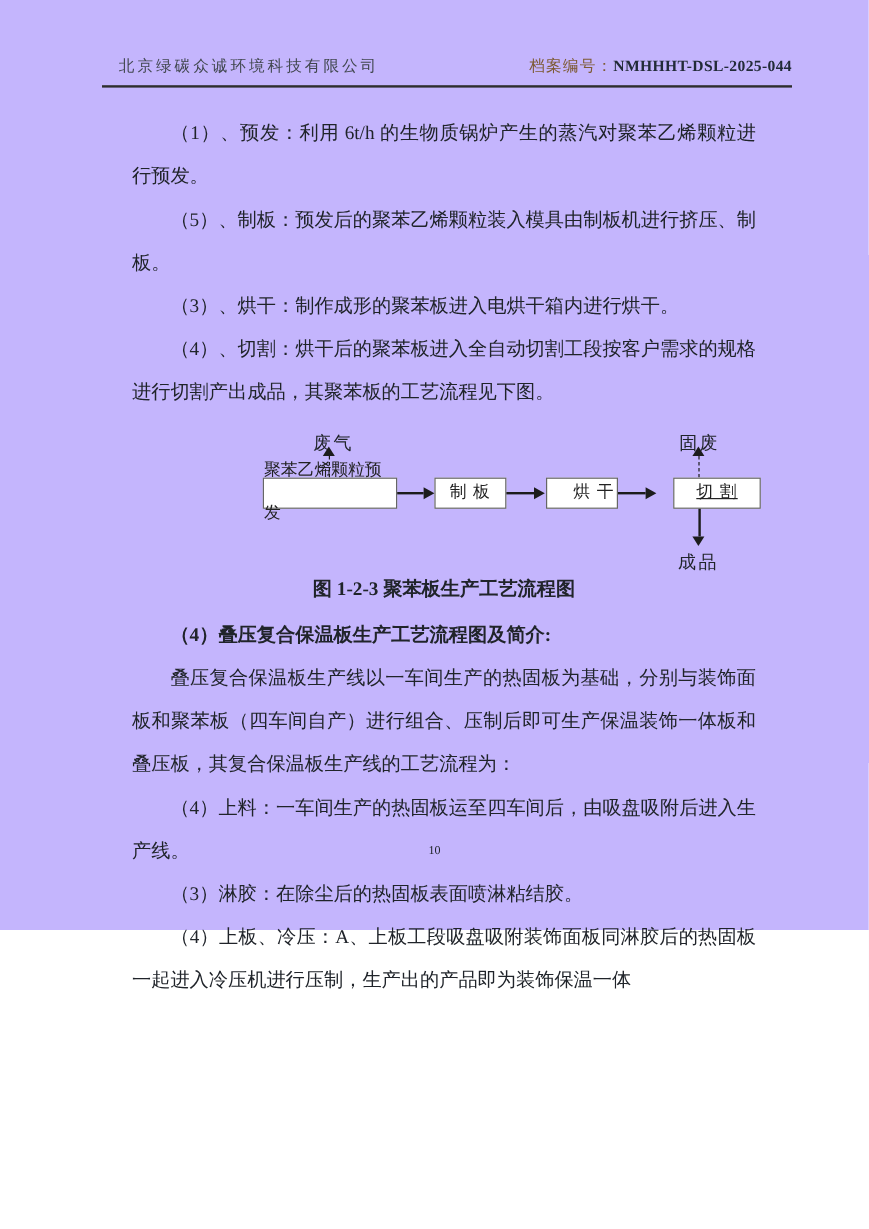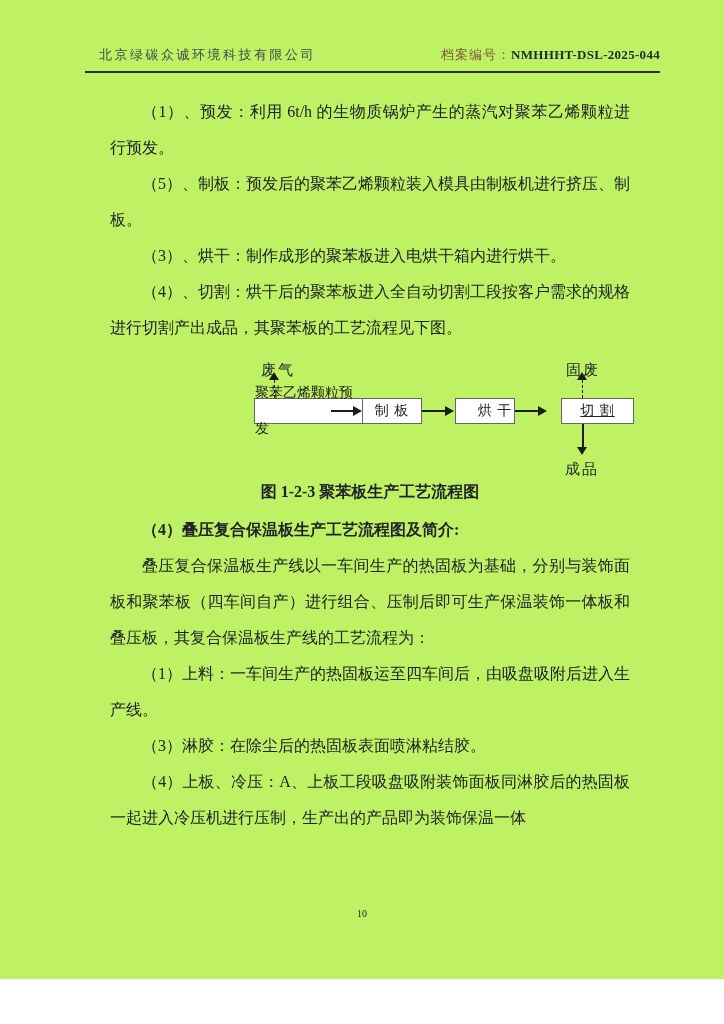--- a/index.html
+++ b/index.html
@@ -7,21 +7,21 @@
     --file-label:#7d5a33;
     --file-value:#222b38;
     --body-text:#20242a;
     --rule:#2e2e2e;
     --diagram-line:#1c1c1c;
     --diagram-box-border:#666666;
   }
   *{margin:0;padding:0;box-sizing:content-box;}
   html,body{width:724px;height:1024px;background:#ffffff;overflow:hidden;}
   body{font-family:"Liberation Serif","DejaVu Serif",serif;color:var(--body-text);}
-  .page{position:relative;width:724px;height:979px;background:#bef264;}
+  .page{position:relative;width:724px;height:775px;background:#c4b5fd;}
 
   
   .header{margin:0 64px 0 85px;padding-top:46px;padding-bottom:7px;border-bottom:2px solid var(--rule);}
   .header-inner{display:flex;justify-content:space-between;align-items:baseline;}
   .company{margin-left:14px;font-size:13px;letter-spacing:2.5px;color:var(--header-company);}
   .fileno{font-size:13px;}
   .fileno .lbl{color:var(--file-label);letter-spacing:1px;}
   .fileno .val{color:var(--file-value);font-weight:600;letter-spacing:.3px;}
 
   
@@ -34,21 +34,21 @@
   .diagram{position:relative;height:118px;width:470px;margin:6px 0 2px 55px;font-size:15px;}
   .dg-label{position:absolute;letter-spacing:2px;color:var(--body-text);}
   .lbl-wastegas{left:96px;top:0;}
   .lbl-solidwaste{left:401px;top:0;}
   .lbl-product{left:400px;top:99px;}
   .dash-up{position:absolute;top:28px;height:18px;width:0;border-left:1px dashed var(--diagram-line);}
   .dash1{left:109px;} .dash2{left:417px;}
   .tri-up{position:absolute;top:20px;width:0;height:0;border-left:5px solid transparent;border-right:5px solid transparent;border-bottom:8px solid var(--diagram-line);}
   .tri-up.t1{left:104px;} .tri-up.t2{left:412px;}
   .dg-box{position:absolute;top:46px;height:26px;border:1px solid var(--diagram-box-border);background:#fff;display:flex;align-items:center;justify-content:center;font-size:14px;letter-spacing:1px;box-sizing:border-box;color:#222;}
-  .box1{left:54px;width:112px;letter-spacing:0;margin-left:35px;}
+  .box1{left:54px;width:112px;letter-spacing:0;}
   .box2{left:197px;width:60px;}
   .box3{left:290px;width:60px;padding-left:20px;}
   .box4{left:396px;width:73px;text-decoration:underline;}
   .hline{position:absolute;top:58px;height:2px;background:var(--diagram-line);}
   .h1{left:166px;width:22px;} .h2{left:257px;width:23px;} .h3{left:350px;width:23px;}
   .tri-right{position:absolute;top:54px;width:0;height:0;border-top:5px solid transparent;border-bottom:5px solid transparent;border-left:9px solid var(--diagram-line);}
   .tr1{left:188px;} .tr2{left:280px;} .tr3{left:373px;}
   .vline{position:absolute;left:417px;top:72px;width:2px;height:23px;background:var(--diagram-line);}
   .tri-down{position:absolute;left:412px;top:95px;width:0;height:0;border-left:5px solid transparent;border-right:5px solid transparent;border-top:8px solid var(--diagram-line);}
 
@@ -99,21 +99,21 @@
       <span class="tri-right tr3"></span>
 
       <span class="vline"></span>
       <span class="tri-down"></span>
     </div>
 
     <p class="caption">图 1-2-3 聚苯板生产工艺流程图</p>
 
     <p class="para bold">（4）叠压复合保温板生产工艺流程图及简介:</p>
     <p class="para">叠压复合保温板生产线以一车间生产的热固板为基础，分别与装饰面板和聚苯板（四车间自产）进行组合、压制后即可生产保温装饰一体板和叠压板，其复合保温板生产线的工艺流程为：</p>
-    <p class="para">（1）上料：一车间生产的热固板运至四车间后，由吸盘吸附后进入生产线。</p>
+    <p class="para">（4）上料：一车间生产的热固板运至四车间后，由吸盘吸附后进入生产线。</p>
     <p class="para">（3）淋胶：在除尘后的热固板表面喷淋粘结胶。</p>
     <p class="para">（4）上板、冷压：A、上板工段吸盘吸附装饰面板同淋胶后的热固板一起进入冷压机进行压制，生产出的产品即为装饰保温一体</p>
 
   </div>
 
   <div class="page-number">10</div>
 
 </div>
 
 </body></html>

